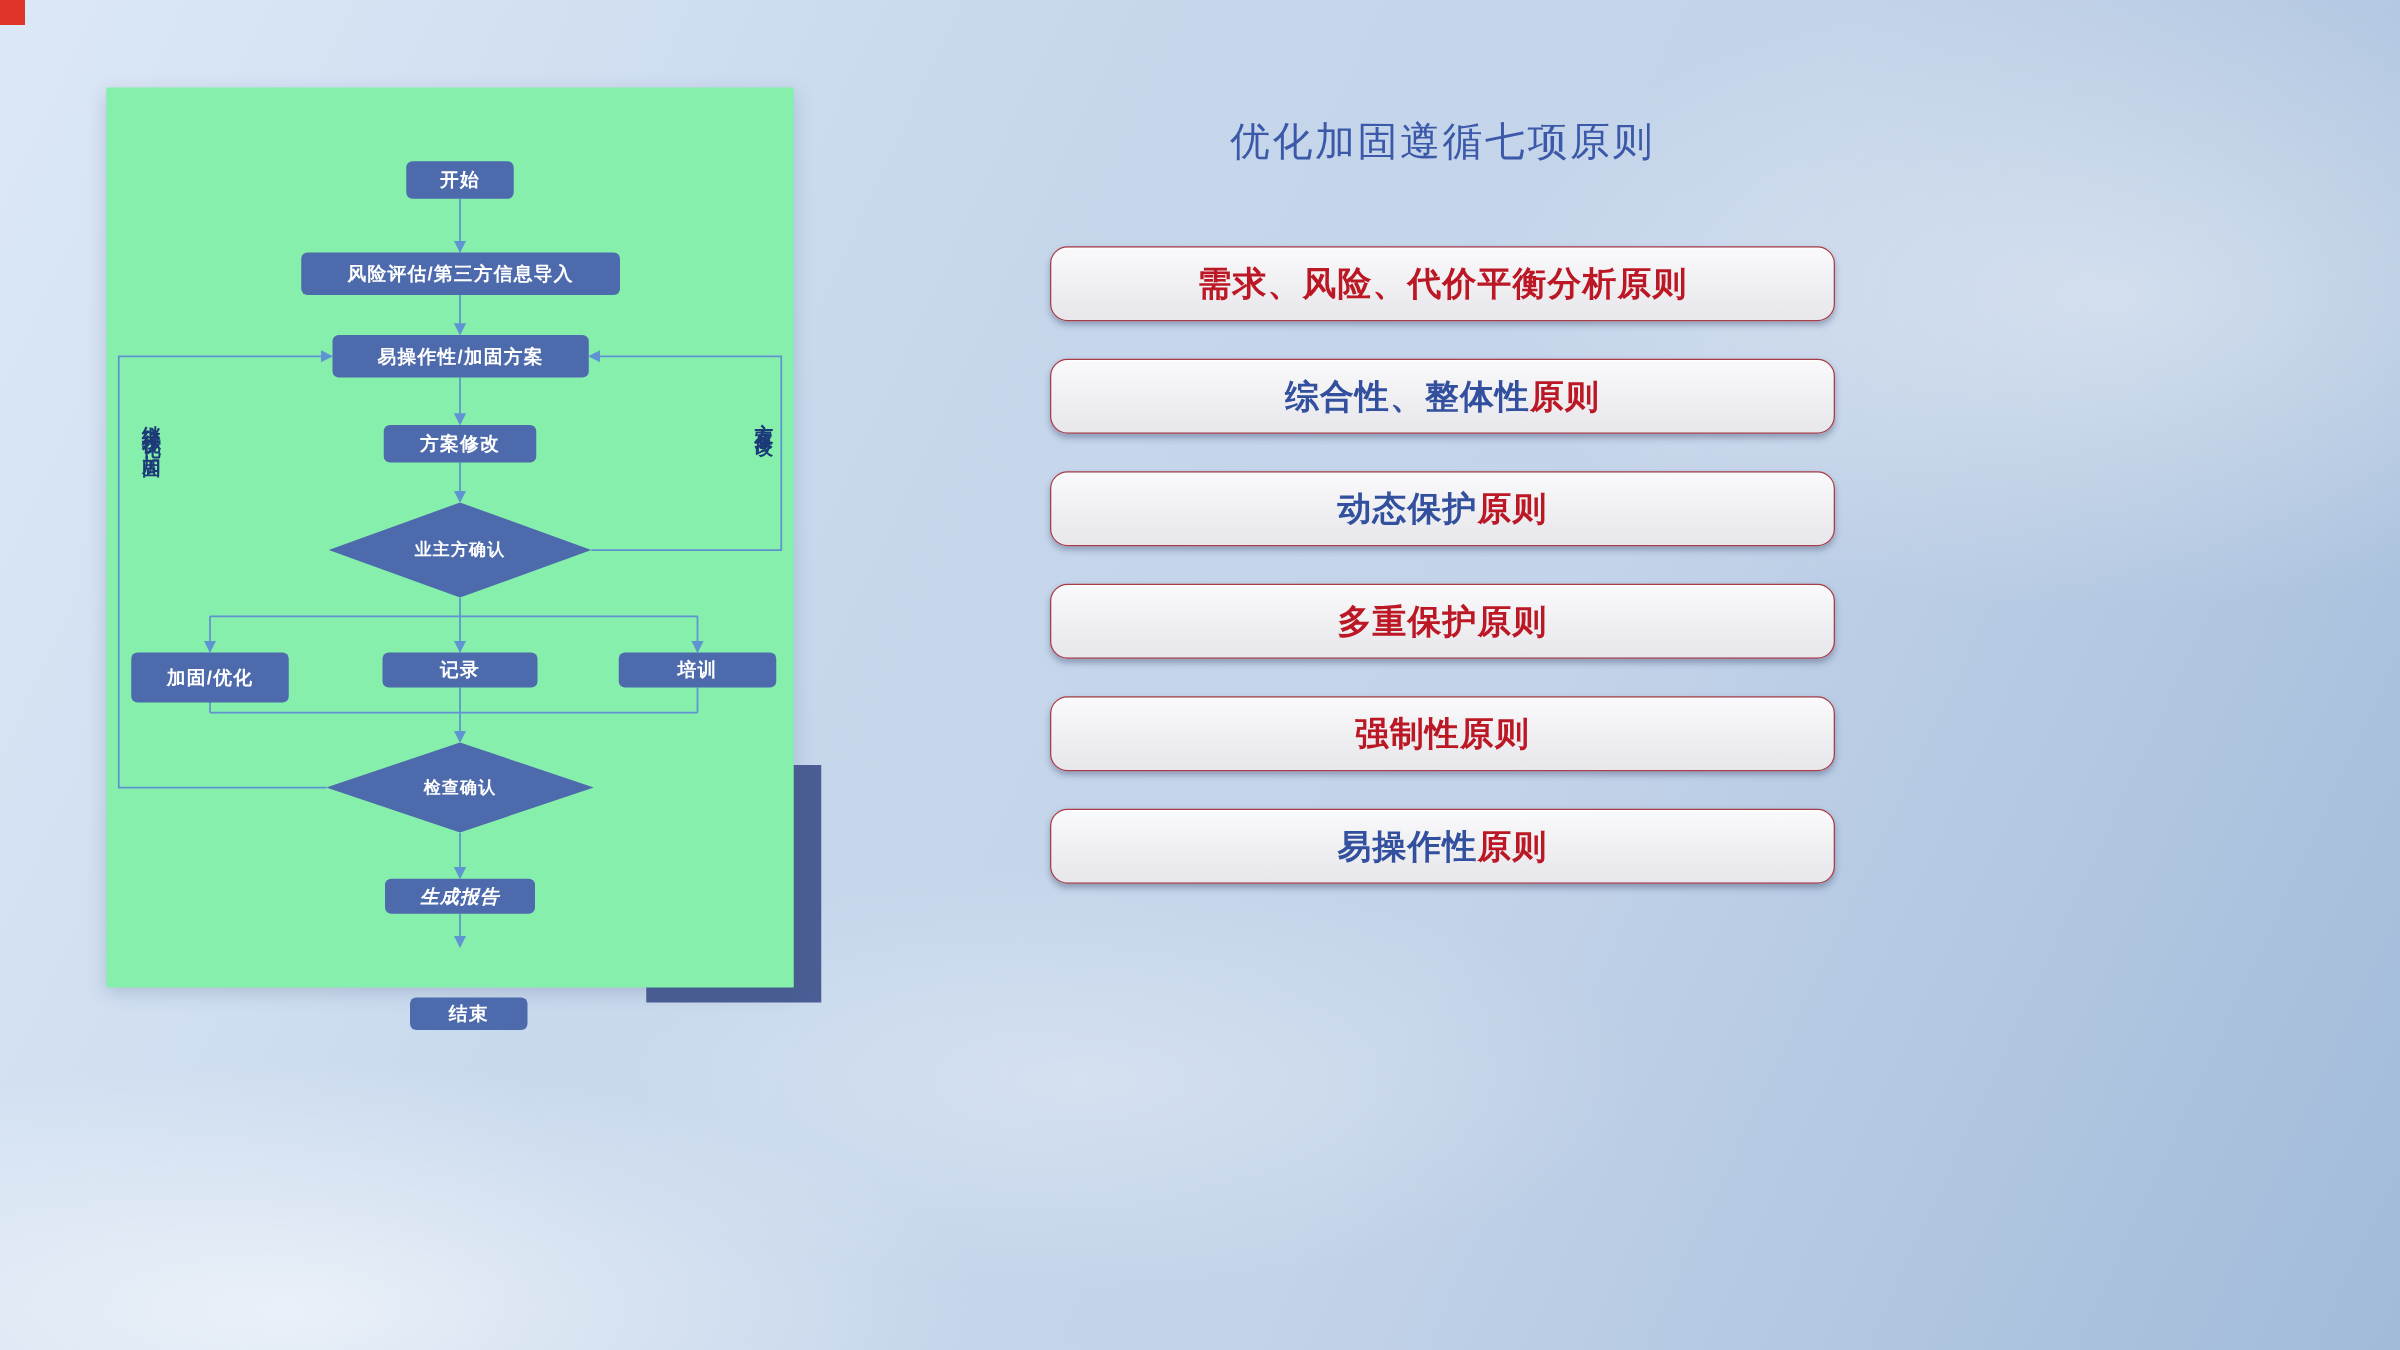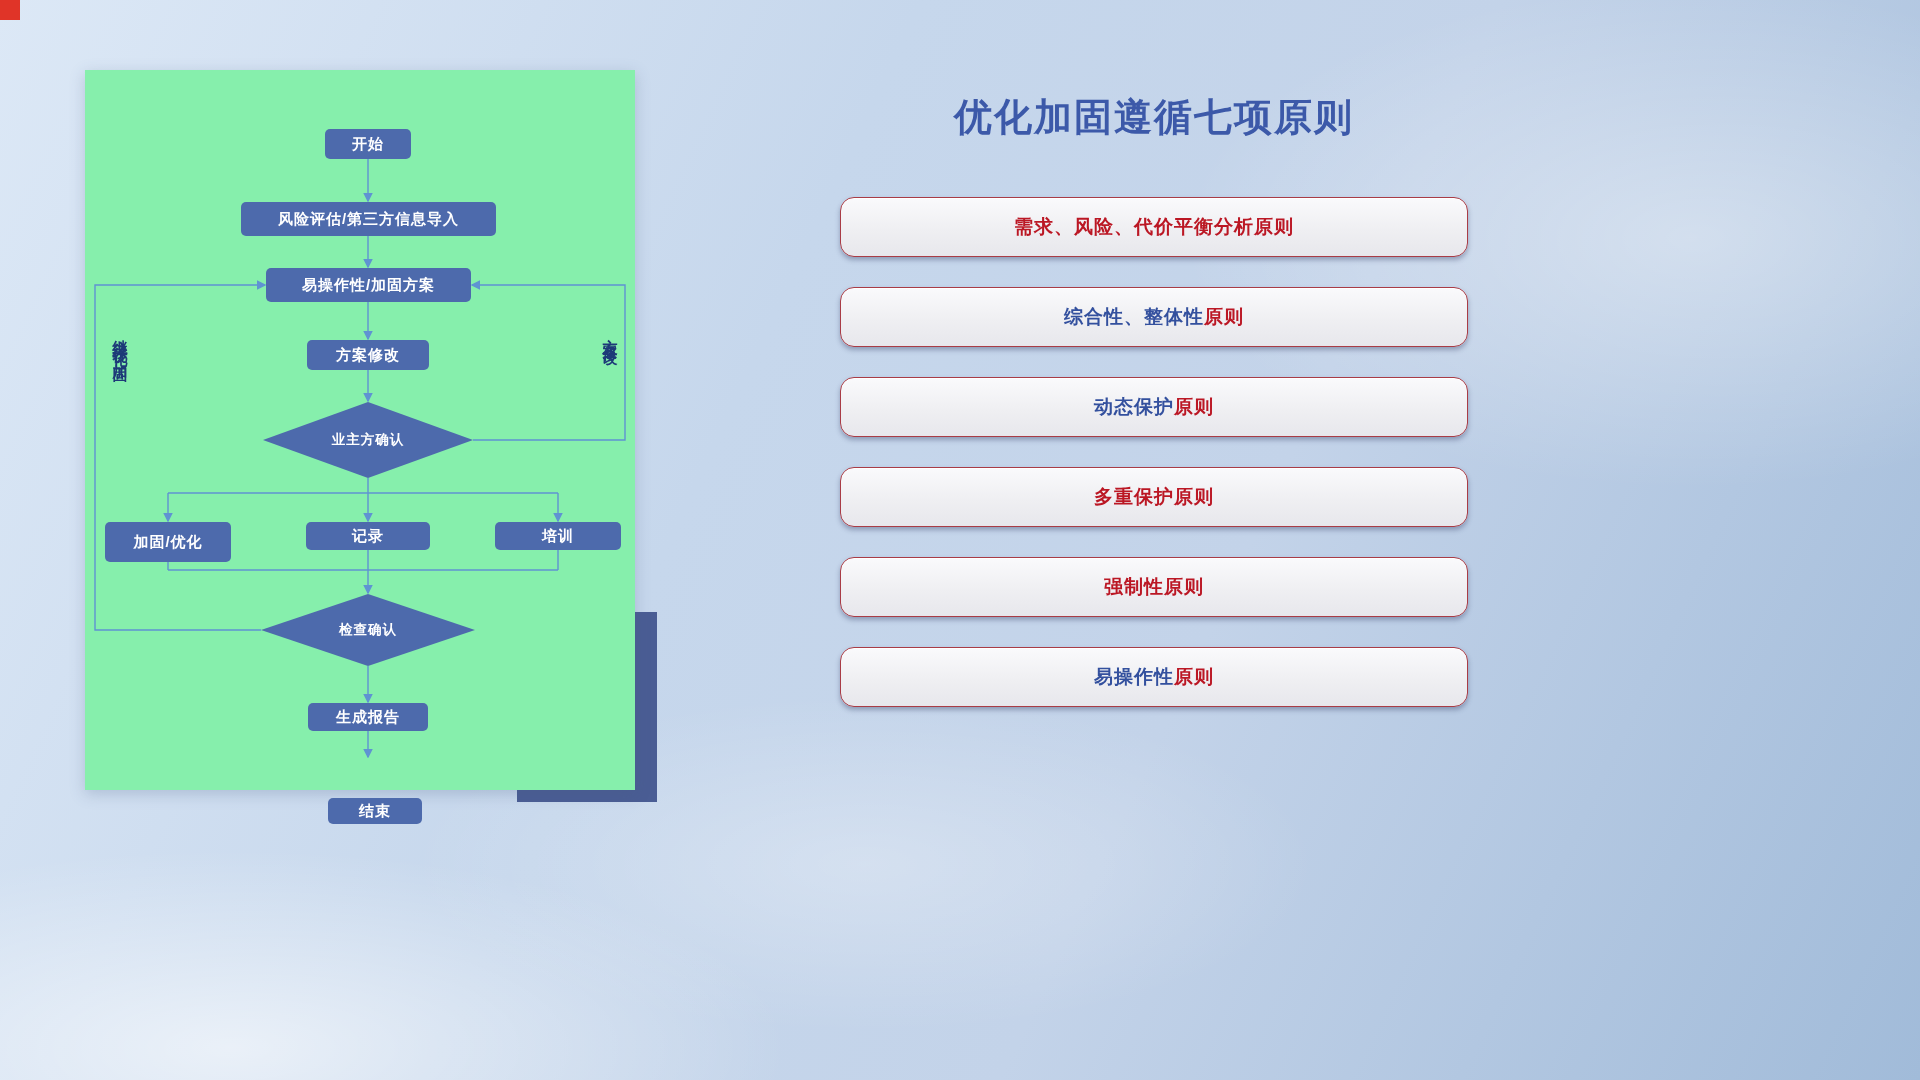--- a/index.html
+++ b/index.html
@@ -33,31 +33,31 @@
   .diamond { clip-path:polygon(50% 0, 100% 50%, 50% 100%, 0 50%); font-size:13.5px; }
 
   .vlabel {
     position:absolute; writing-mode:vertical-rl; color:var(--label-navy);
     font-size:15px; font-weight:700; letter-spacing:4px; line-height:18px;
   }
 
   
   .page-title {
     position:absolute; left:840px; top:92px; width:628px; text-align:center;
-    font-size:38px; font-weight:700; color:var(--title-blue); letter-spacing:2px;
+    font-size:32px; font-weight:400; color:var(--title-blue); letter-spacing:2px;
   }
   .principles { position:absolute; left:840px; top:197px; width:628px;
     display:flex; flex-direction:column; gap:30px; }
   .principle {
     height:60px; border-radius:14px;
     background:linear-gradient(180deg, #fafafc 0%, #efeff2 55%, #e7e7ec 100%);
     border:1px solid var(--item-border);
     box-shadow:0 3px 5px rgba(50,60,100,.38), inset 0 1px 0 rgba(255,255,255,.9);
     display:flex; align-items:center; justify-content:center;
-    font-size:19px; font-weight:700; letter-spacing:1px;
+    font-size:27px; font-weight:700; letter-spacing:1px;
   }
 </style>
 </head>
 <body>
 
 <div class="stage">
 
   <div class="corner-marker"></div>
 
   <div class="card-shadow"></div>
@@ -90,21 +90,21 @@
 
     <div class="node" style="left:240px;top:59px;width:86px;height:30px;">开始</div>
     <div class="node" style="left:156px;top:132px;width:255px;height:34px;">风险评估/第三方信息导入</div>
     <div class="node" style="left:181px;top:198px;width:205px;height:34px;">易操作性/加固方案</div>
     <div class="node" style="left:222px;top:270px;width:122px;height:30px;">方案修改</div>
     <div class="diamond" style="left:178px;top:332px;width:210px;height:76px;">业主方确认</div>
     <div class="node" style="left:20px;top:452px;width:126px;height:40px;">加固/优化</div>
     <div class="node" style="left:221px;top:452px;width:124px;height:28px;">记录</div>
     <div class="node" style="left:410px;top:452px;width:126px;height:28px;">培训</div>
     <div class="diamond" style="left:176px;top:524px;width:214px;height:72px;">检查确认</div>
-    <div class="node" style="left:223px;top:633px;width:120px;height:28px;">生成报告</div>
+    <div class="node" style="left:223px;top:633px;width:120px;height:28px;font-style:italic;">生成报告</div>
     <div class="node" style="left:243px;top:728px;width:94px;height:26px;">结束</div>
 
     <div class="vlabel" style="left:26px;top:258px;">继续优化/加固</div>
     <div class="vlabel" style="left:516px;top:256px;">方案修改</div>
   </div>
 
   <h1 class="page-title">优化加固遵循七项原则</h1>
 
   <div class="principles">
       <div class="principle">

